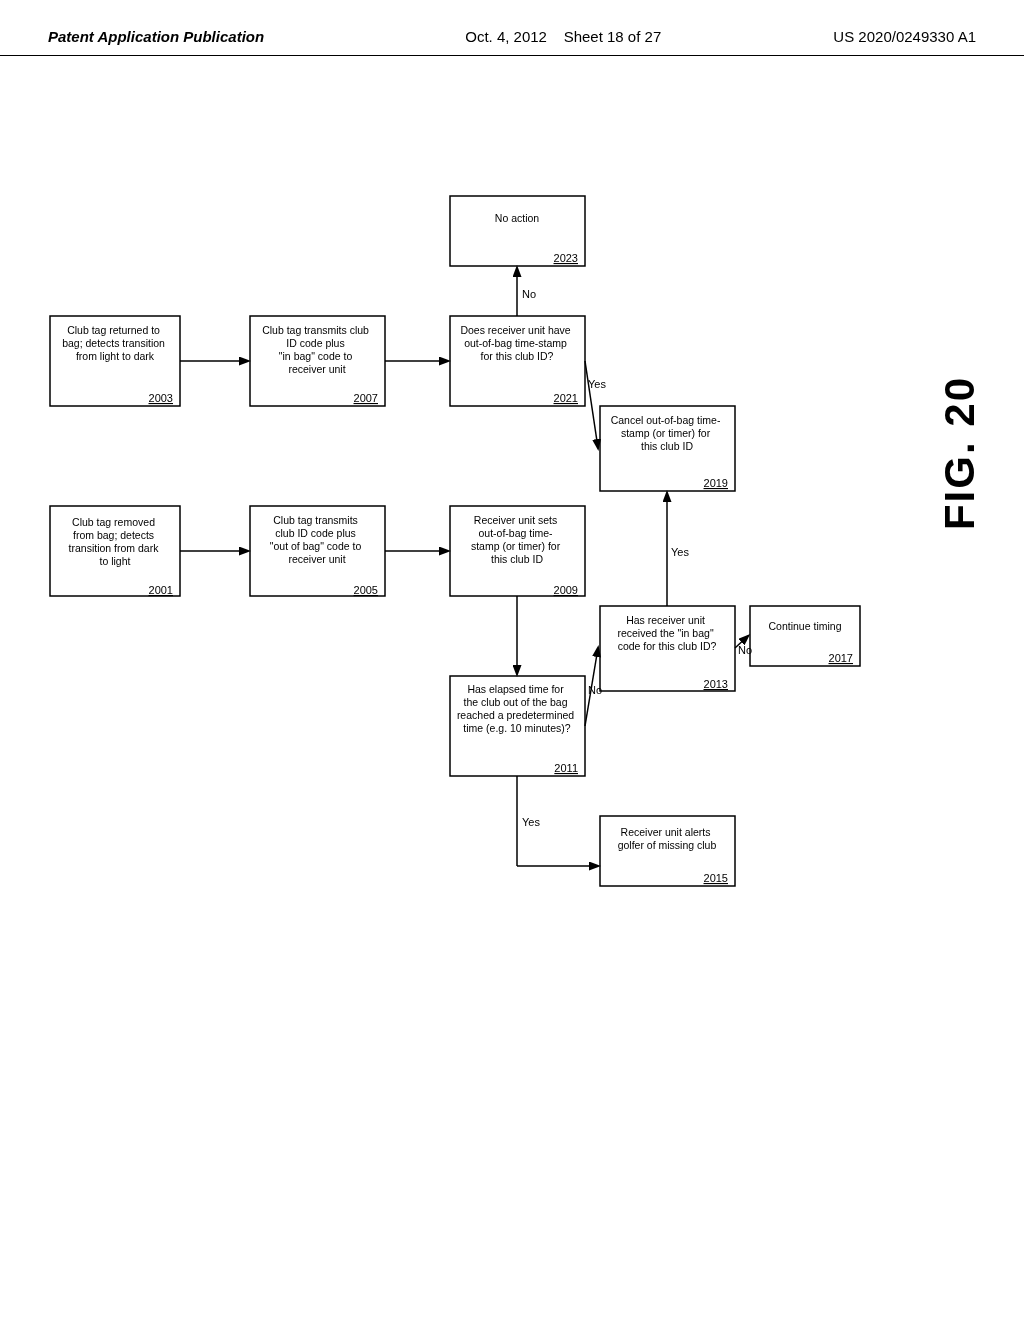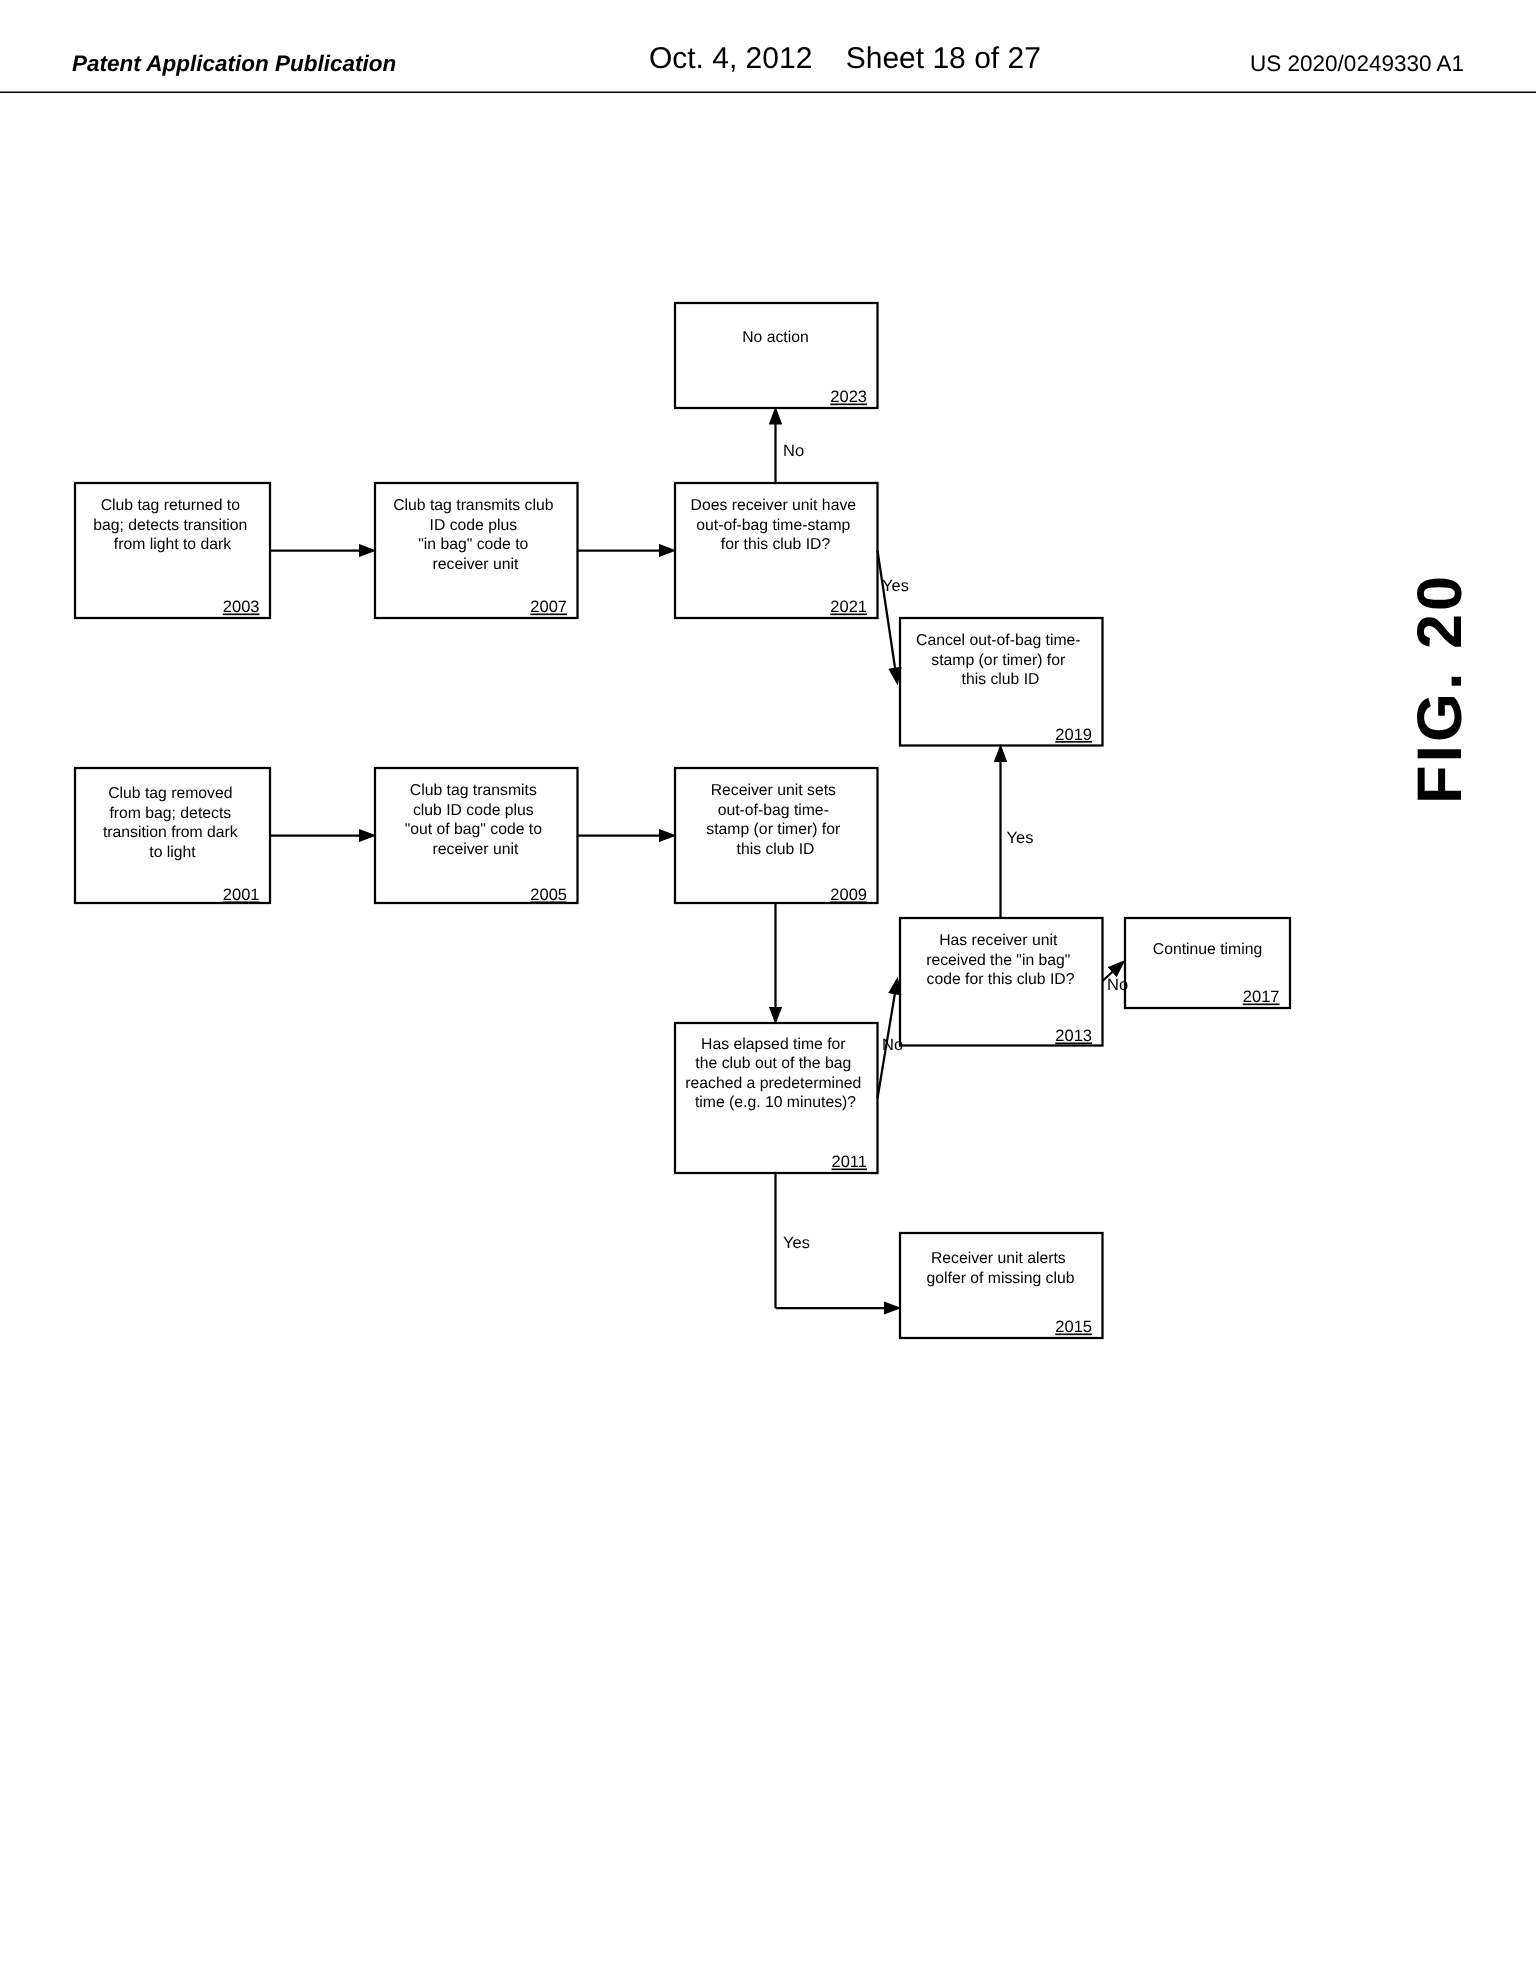--- a/index.html
+++ b/index.html
@@ -8,33 +8,33 @@
       height: 1320px;
       background: #fff;
       font-family: Arial, Helvetica, sans-serif;
       position: relative;
       overflow: hidden;
     }
 
     .header {
       display: flex;
       justify-content: space-between;
-      align-items: flex-end;
+      align-items: center;
       padding: 28px 48px 10px 48px;
       border-bottom: 1px solid #000;
     }
 
     .header-left {
       font-size: 15px;
       font-weight: bold;
       font-style: italic;
     }
 
     .header-center {
-      font-size: 20px;
+      font-size: 15px;
       text-align: center;
       margin-left: 29px;
     }
 
     .header-right {
       font-size: 15px;
     }
 
     .main-content {
       position: relative;

